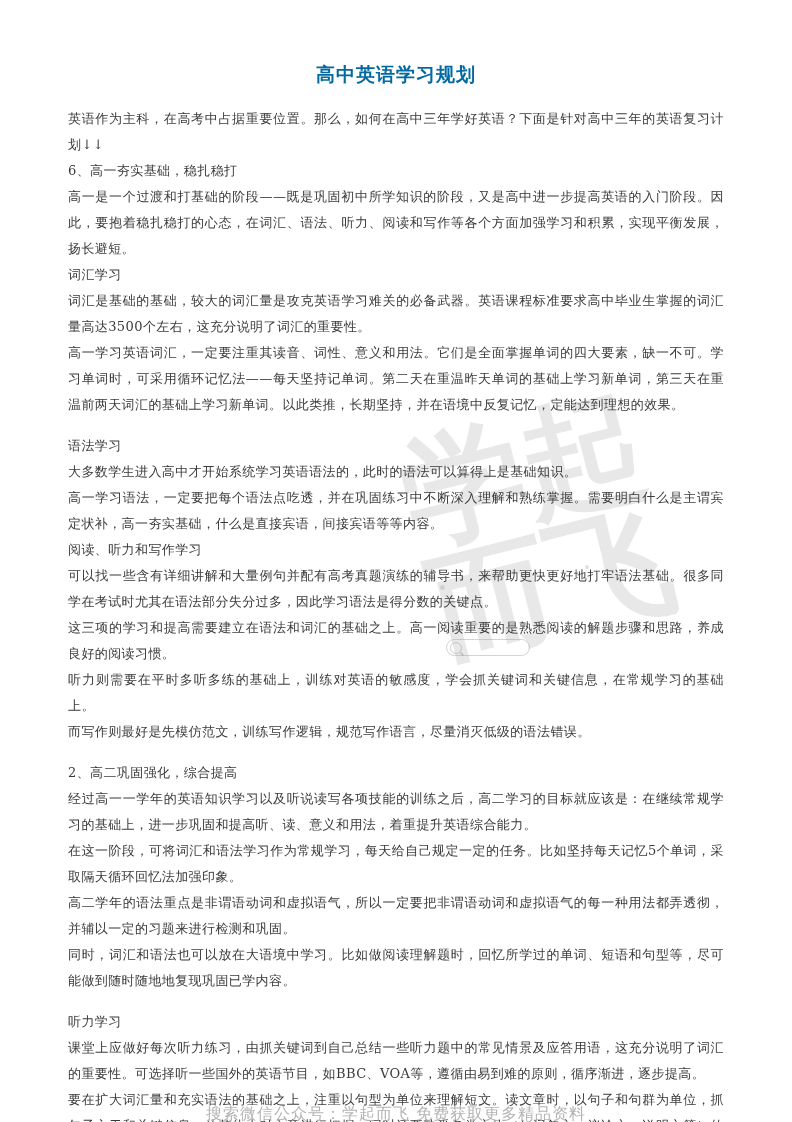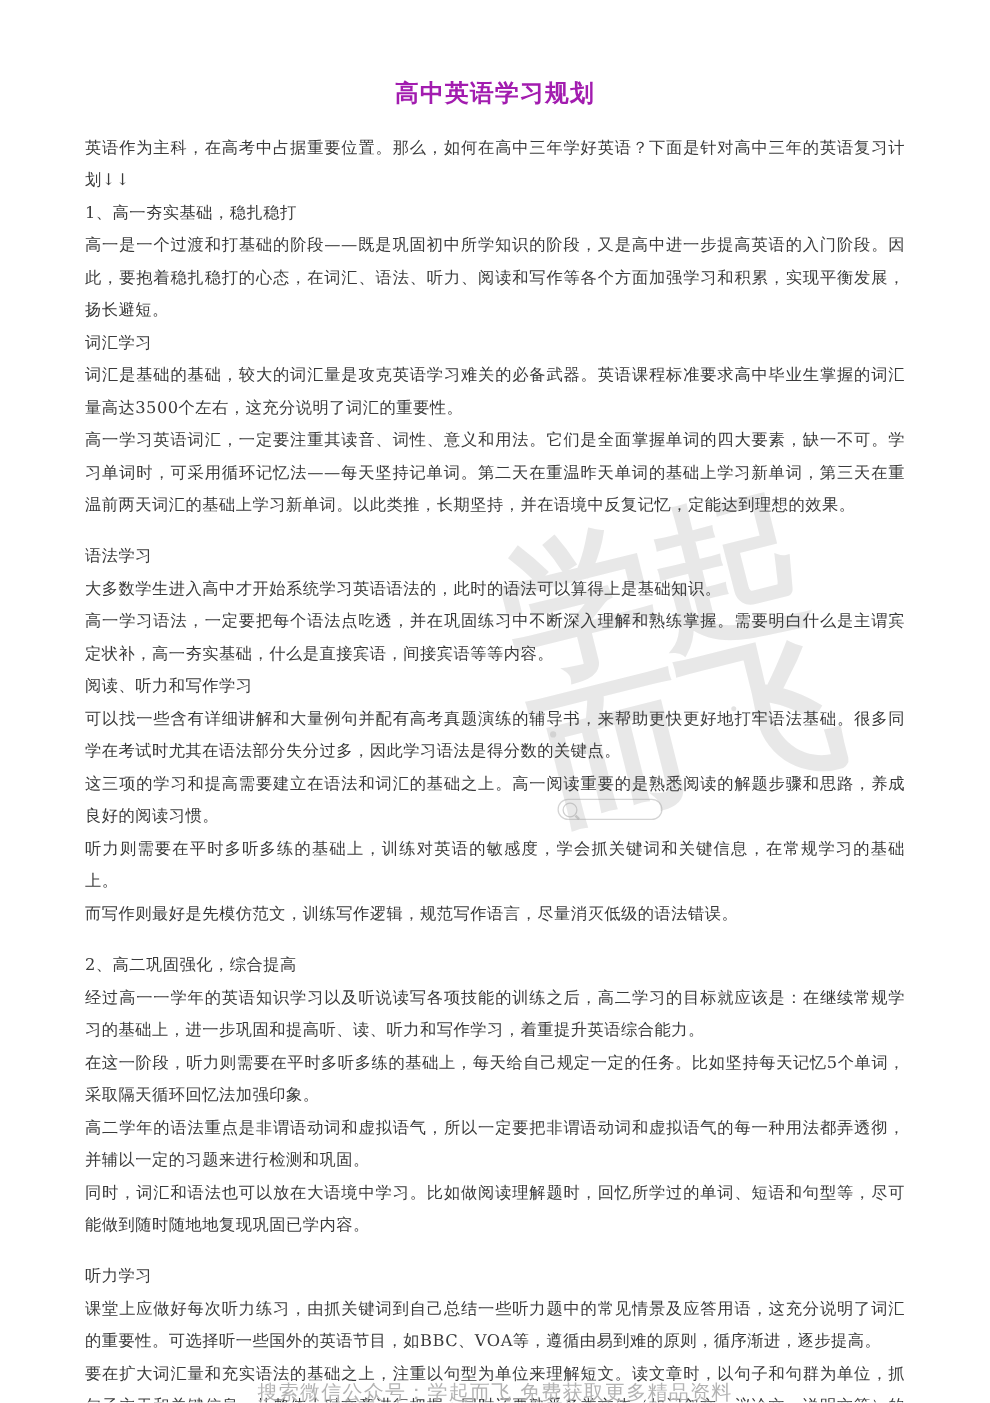--- a/index.html
+++ b/index.html
@@ -16,21 +16,21 @@
     overflow: hidden;
     font-family: "DejaVu Serif", "Liberation Serif", serif;
   }
   .doc-title {
     margin: 0;
     padding-top: 62px;
     text-align: center;
     font-family: "DejaVu Sans", "Liberation Sans", sans-serif;
     font-size: 19px;
     font-weight: 700;
-    color: #a21caf;
+    color: #0369a1;
     letter-spacing: 1px;
   }
   .body-text {
     position: relative;
     z-index: 2;
     width: 656px;
     margin: 18px auto 0 auto;
     font-size: 13px;
     line-height: 26px;
     color: #3a3a3a;
@@ -119,36 +119,36 @@
   <div class="watermark-badge">
     <span class="magnifier"></span>
   </div>
   <div class="ink-dot" style="left:440px; top:585px; width:5px; height:5px;"></div>
   <div class="ink-dot" style="left:585px; top:565px; width:4px; height:4px;"></div>
 
   <h1 class="doc-title">高中英语学习规划</h1>
 
   <div class="body-text">
     <p>英语作为主科，在高考中占据重要位置。那么，如何在高中三年学好英语？下面是针对高中三年的英语复习计划↓↓</p>
-    <p>1、高一夯实基础，稳扎稳打</p>
+    <p>6、高一夯实基础，稳扎稳打</p>
     <p>高一是一个过渡和打基础的阶段——既是巩固初中所学知识的阶段，又是高中进一步提高英语的入门阶段。因此，要抱着稳扎稳打的心态，在词汇、语法、听力、阅读和写作等各个方面加强学习和积累，实现平衡发展，扬长避短。</p>
     <p>词汇学习</p>
     <p>词汇是基础的基础，较大的词汇量是攻克英语学习难关的必备武器。英语课程标准要求高中毕业生掌握的词汇量高达3500个左右，这充分说明了词汇的重要性。</p>
     <p>高一学习英语词汇，一定要注重其读音、词性、意义和用法。它们是全面掌握单词的四大要素，缺一不可。学习单词时，可采用循环记忆法——每天坚持记单词。第二天在重温昨天单词的基础上学习新单词，第三天在重温前两天词汇的基础上学习新单词。以此类推，长期坚持，并在语境中反复记忆，定能达到理想的效果。</p>
     <p class="gap">语法学习</p>
     <p>大多数学生进入高中才开始系统学习英语语法的，此时的语法可以算得上是基础知识。</p>
     <p>高一学习语法，一定要把每个语法点吃透，并在巩固练习中不断深入理解和熟练掌握。需要明白什么是主谓宾定状补，高一夯实基础，什么是直接宾语，间接宾语等等内容。</p>
     <p>阅读、听力和写作学习</p>
     <p>可以找一些含有详细讲解和大量例句并配有高考真题演练的辅导书，来帮助更快更好地打牢语法基础。很多同学在考试时尤其在语法部分失分过多，因此学习语法是得分数的关键点。</p>
     <p>这三项的学习和提高需要建立在语法和词汇的基础之上。高一阅读重要的是熟悉阅读的解题步骤和思路，养成良好的阅读习惯。</p>
     <p>听力则需要在平时多听多练的基础上，训练对英语的敏感度，学会抓关键词和关键信息，在常规学习的基础上。</p>
     <p>而写作则最好是先模仿范文，训练写作逻辑，规范写作语言，尽量消灭低级的语法错误。</p>
     <p class="gap">2、高二巩固强化，综合提高</p>
-    <p>经过高一一学年的英语知识学习以及听说读写各项技能的训练之后，高二学习的目标就应该是：在继续常规学习的基础上，进一步巩固和提高听、读、听力和写作学习，着重提升英语综合能力。</p>
-    <p>在这一阶段，听力则需要在平时多听多练的基础上，每天给自己规定一定的任务。比如坚持每天记忆5个单词，采取隔天循环回忆法加强印象。</p>
+    <p>经过高一一学年的英语知识学习以及听说读写各项技能的训练之后，高二学习的目标就应该是：在继续常规学习的基础上，进一步巩固和提高听、读、意义和用法，着重提升英语综合能力。</p>
+    <p>在这一阶段，可将词汇和语法学习作为常规学习，每天给自己规定一定的任务。比如坚持每天记忆5个单词，采取隔天循环回忆法加强印象。</p>
     <p>高二学年的语法重点是非谓语动词和虚拟语气，所以一定要把非谓语动词和虚拟语气的每一种用法都弄透彻，并辅以一定的习题来进行检测和巩固。</p>
     <p>同时，词汇和语法也可以放在大语境中学习。比如做阅读理解题时，回忆所学过的单词、短语和句型等，尽可能做到随时随地地复现巩固已学内容。</p>
     <p class="gap">听力学习</p>
     <p>课堂上应做好每次听力练习，由抓关键词到自己总结一些听力题中的常见情景及应答用语，这充分说明了词汇的重要性。可选择听一些国外的英语节目，如BBC、VOA等，遵循由易到难的原则，循序渐进，逐步提高。</p>
     <p>要在扩大词汇量和充实语法的基础之上，注重以句型为单位来理解短文。读文章时，以句子和句群为单位，抓句子主干和关键信息，从整体上对文章进行把握；同时还要熟悉各类文体（如记叙文、议论文、说明文等）的解题思路和特点，在平时的练习中进行分类巩固提高。</p>
 
   </div>
 
   <div class="footer-note">搜索微信公众号：学起而飞 免费获取更多精品资料</div>
 

